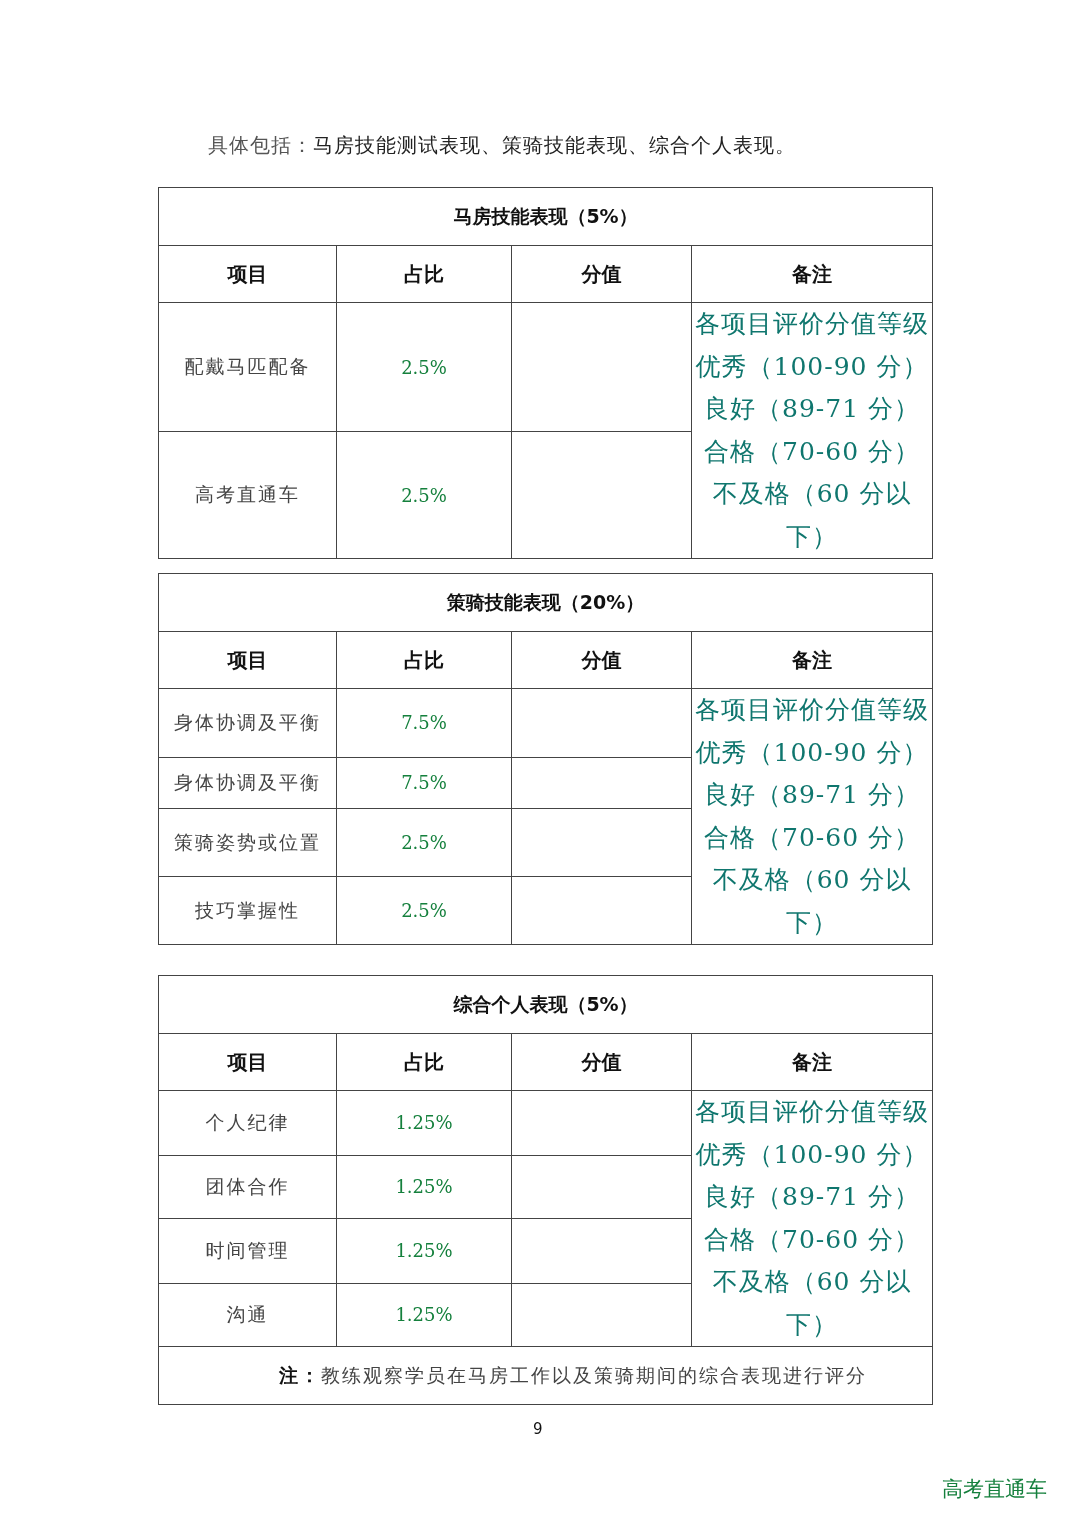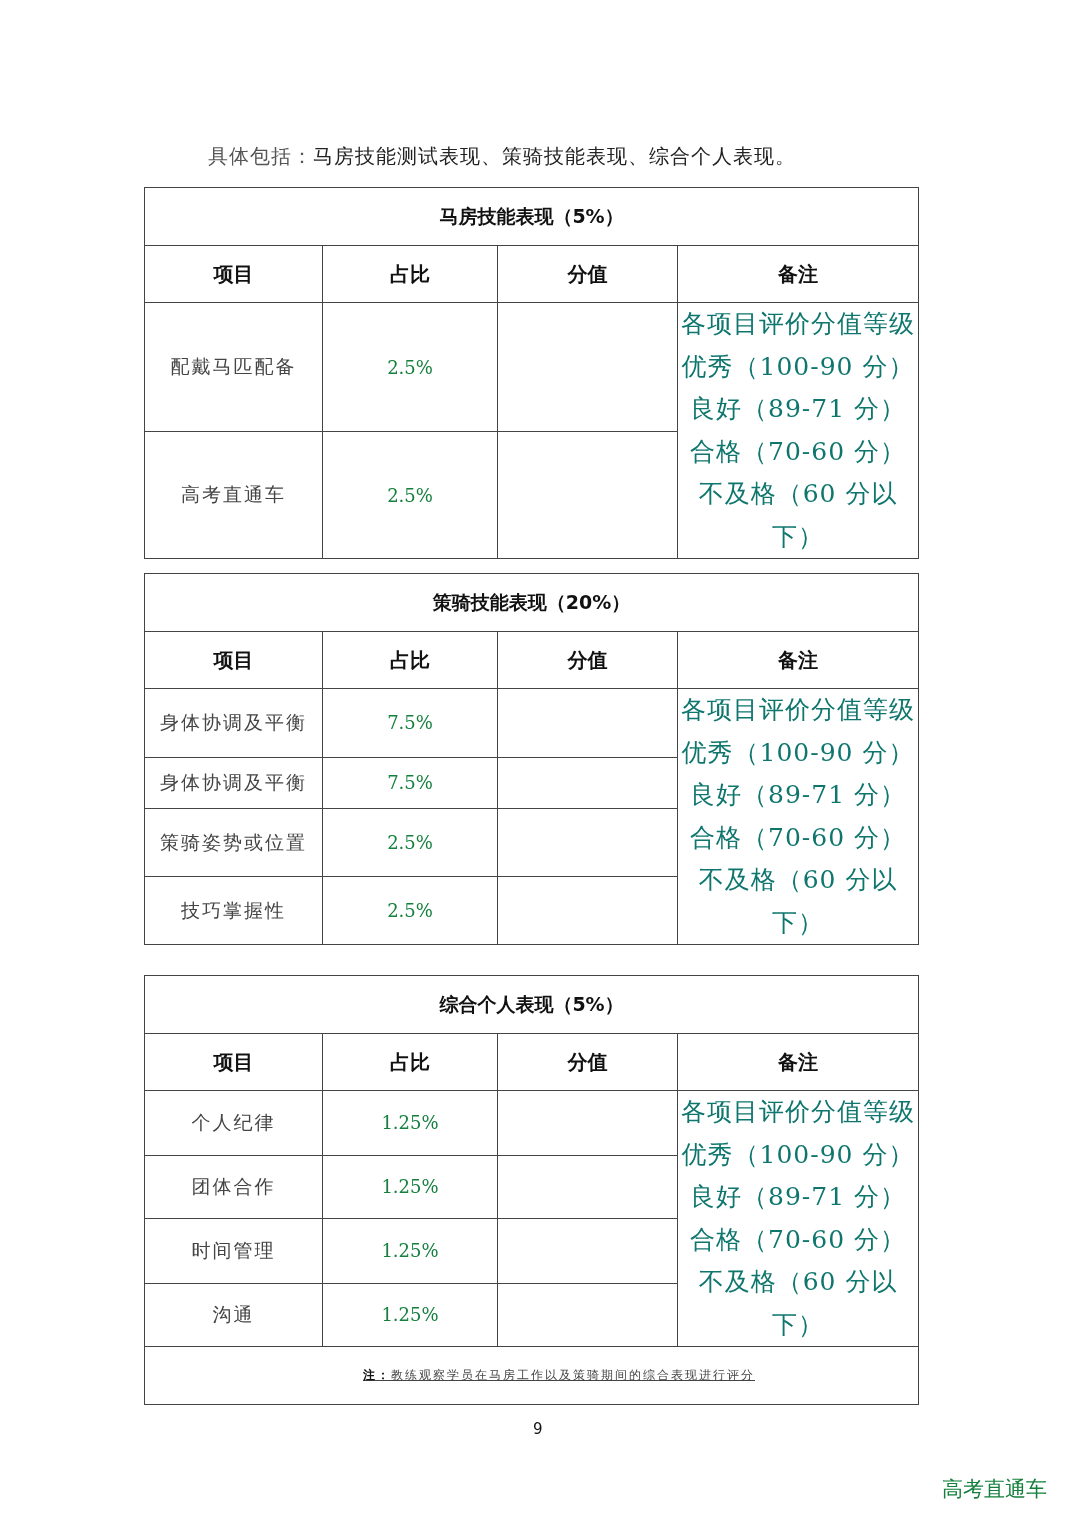--- a/index.html
+++ b/index.html
@@ -1,27 +1,27 @@
 <!DOCTYPE html>
 <html><head>
 <meta charset="utf-8">
 <style>
   html, body { margin:0; padding:0; background:#ffffff; }
   body { width:1080px; height:1527px; position:relative; overflow:hidden;
          font-family:"DejaVu Serif","Liberation Serif",serif; color:#333; }
-  .intro { position:absolute; left:208px; top:143px; font-size:20px; color:#222; letter-spacing:1px; }
+  .intro { position:absolute; left:208px; top:132px; font-size:20px; color:#222; letter-spacing:1px; }
   .intro .lead { color:#555; }
-  table.score { position:absolute; left:144px; width:774px; border-collapse:collapse; table-layout:fixed;padding-left:44px; }
+  table.score { position:absolute; left:158px; width:774px; border-collapse:collapse; table-layout:fixed;padding-left:44px; }
   table.score td { border:1.3px solid #444; text-align:center; vertical-align:middle; padding:0; }
   .title-cell { font-family:"DejaVu Sans","Liberation Sans",sans-serif; font-weight:bold; font-size:19px; color:#111; }
   .head-cell { font-family:"DejaVu Sans","Liberation Sans",sans-serif; font-weight:bold; font-size:20px; color:#111; }
   .item-cell { font-size:19px; color:#444; letter-spacing:2px; }
   .ratio-cell { font-size:18px; color:#15803d; }
   .remark-cell { font-size:25px; color:#0f766e; line-height:42.5px; letter-spacing:1px; }
-  .note-cell { text-align:center; padding-left:55px !important; font-size:12px; color:#444; letter-spacing:2px;text-decoration:underline; }
+  .note-cell { text-align:center; padding-left:55px !important; font-size:19px; color:#444; letter-spacing:2px; }
   .note-cell b { font-family:"DejaVu Sans","Liberation Sans",sans-serif; color:#111; }
   .page-num { position:absolute; left:533px; top:1420px; font-family:"DejaVu Sans","Liberation Sans",sans-serif; font-size:15px; color:#111; }
   .watermark { position:absolute; left:942px; top:1475px; font-family:"DejaVu Sans","Liberation Sans",sans-serif; font-size:21px; color:#15803d; }
 </style>
 </head>
 <body>
 
 <div class="intro"><span class="lead">具体包括：</span><span>马房技能测试表现、策骑技能表现、综合个人表现。</span></div>
 
 <table class="score" style="top:187px;">

